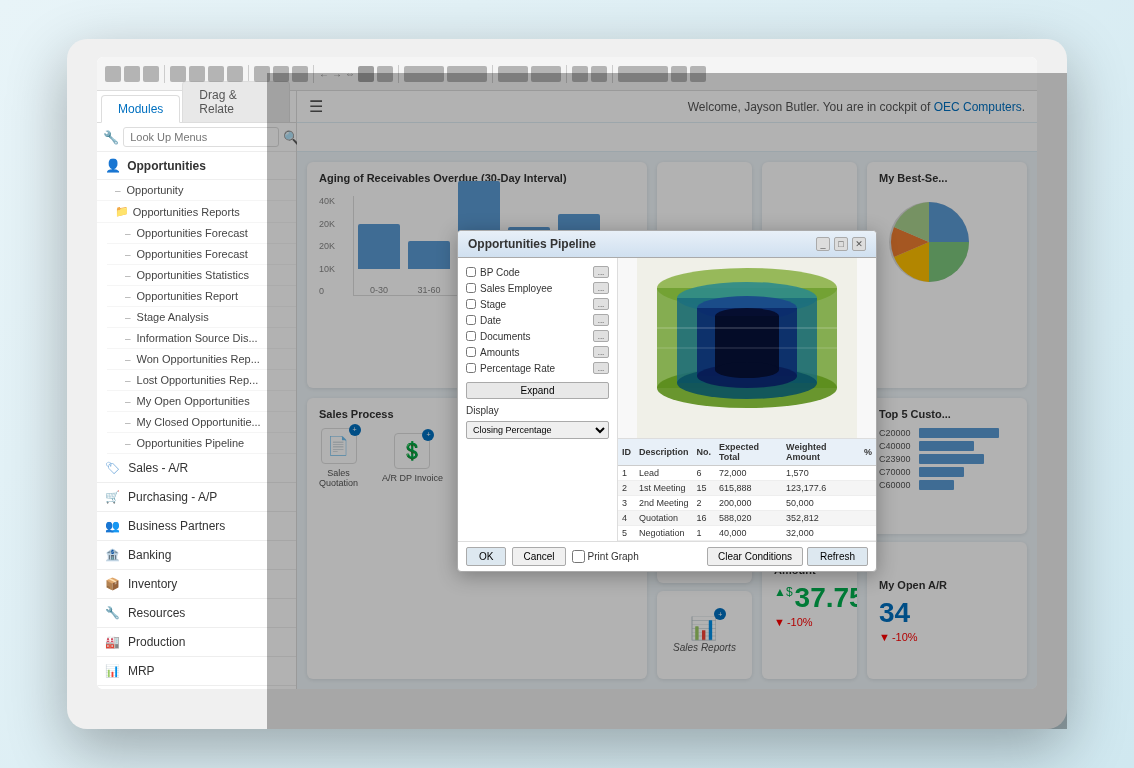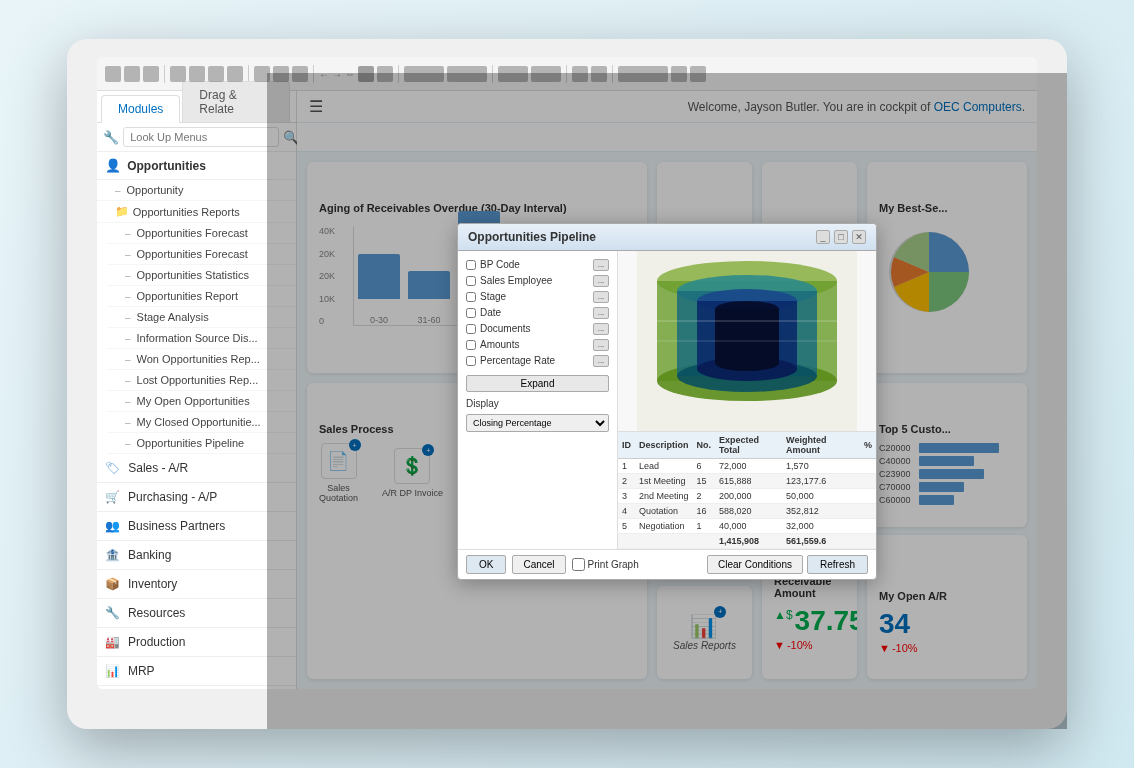--- a/index.html
+++ b/index.html
@@ -216,21 +216,20 @@
       border-radius: 6px;
       box-shadow: 0 1px 4px rgba(0,0,0,0.1);
       padding: 10px 12px;
       overflow: hidden;
     }
     .card-title {
       font-size: 11px;
       font-weight: bold;
       color: #333;
       margin-bottom: 8px;
-      margin-top: 30px;
     }
     
     .chart-card {
       grid-column: 1;
       grid-row: 1;
     }
     .bar-chart {
       display: flex;
       align-items: flex-end;
       height: 100px;
@@ -1015,26 +1014,20 @@
                         <td></td>
                       </tr>
                       <tr>
                         <td>5</td>
                         <td>Negotiation</td>
                         <td>1</td>
                         <td>40,000</td>
                         <td>32,000</td>
                         <td></td>
                       </tr>
-                      <tr>
-                        <td colspan="3"></td>
-                        <td style="font-weight:bold;">1,415,908</td>
-                        <td style="font-weight:bold;">561,559.6</td>
-                        <td></td>
-                      </tr>
                     </tbody>
                   </table>
                 </div>
               </div>
             </div>
 
             <div class="modal-footer">
               <button class="modal-ok-btn">OK</button>
               <button class="modal-cancel-btn">Cancel</button>
               <label class="modal-check-label">

